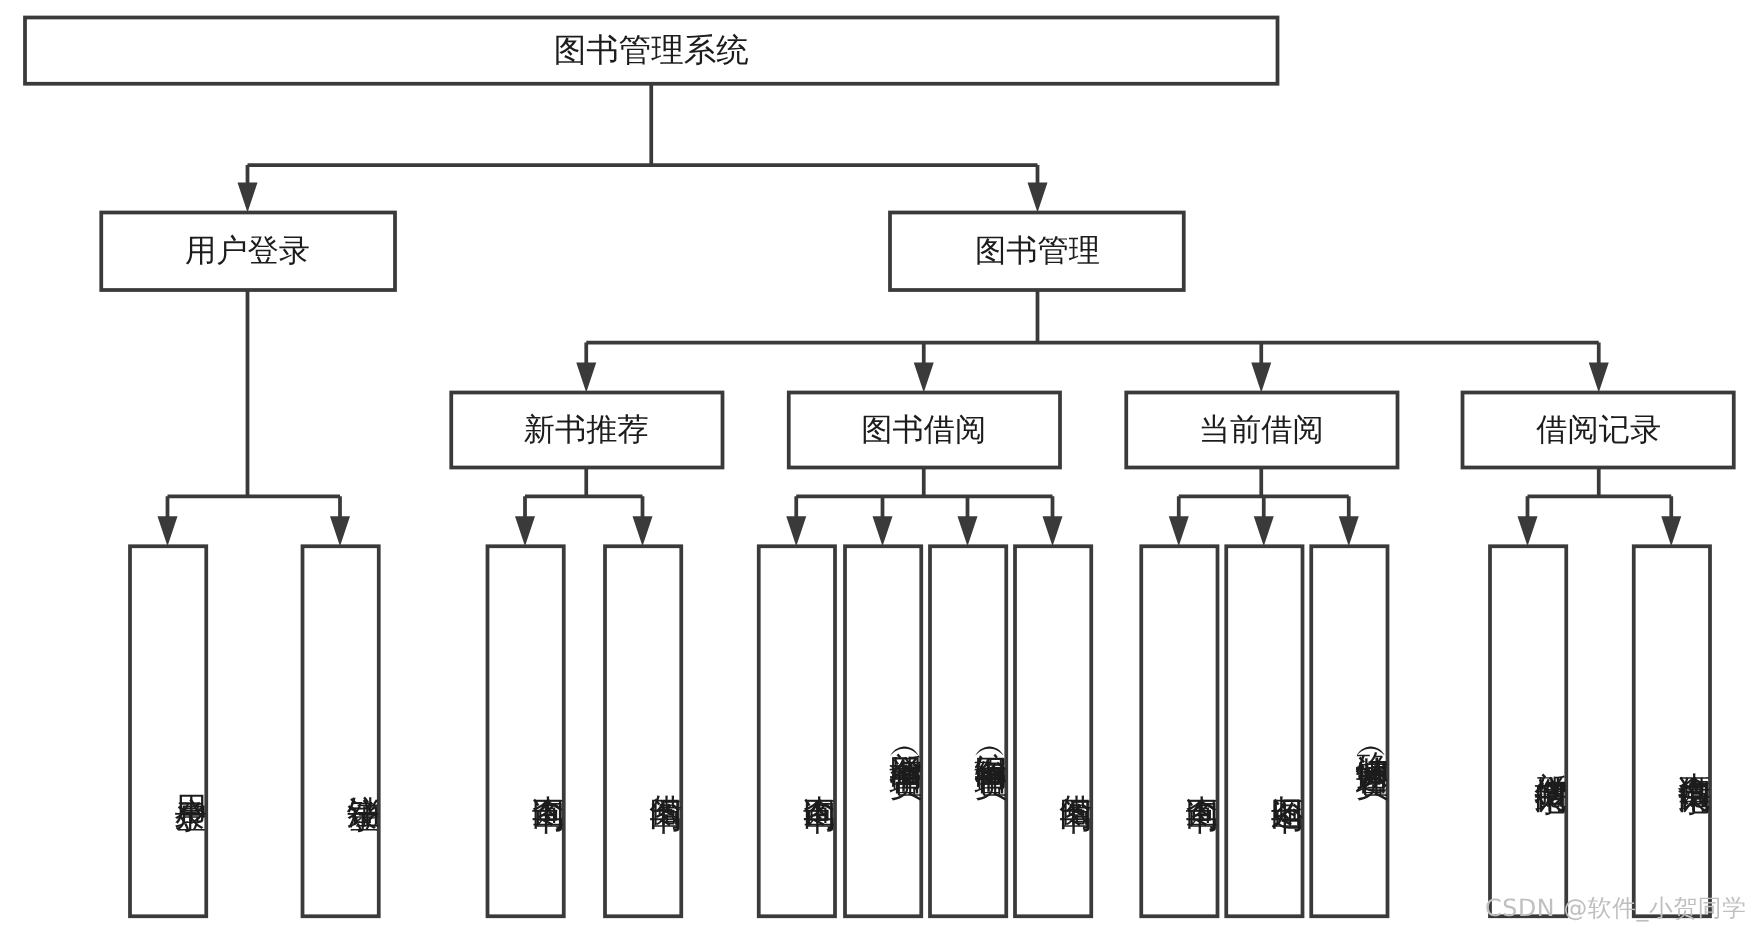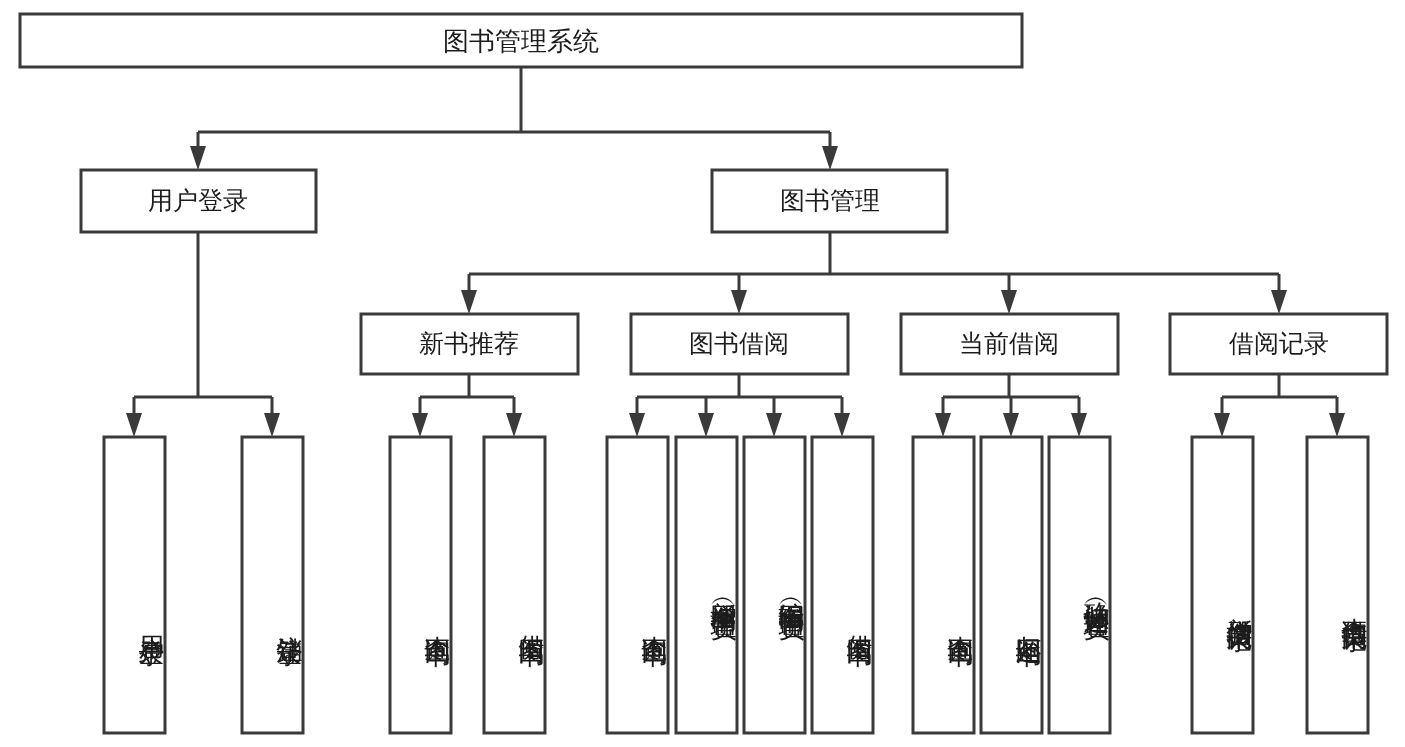--- a/index.html
+++ b/index.html
@@ -210,14 +210,15 @@
   <div class="vlabel" style="left:744px; top:447px; width:61px; height:286px;">编辑图书（管理员）</div>
   <div class="vlabel" style="left:812px; top:505px; width:61px; height:228px;">借阅图书</div>
 
   <div class="vlabel" style="left:913px; top:505px; width:61px; height:228px;">查询图书</div>
   <div class="vlabel" style="left:981px; top:505px; width:61px; height:228px;">归还图书</div>
   <div class="vlabel" style="left:1049px; top:447px; width:61px; height:286px;">确认归还（管理员）</div>
 
   <div class="vlabel" style="left:1192px; top:473px; width:61px; height:260px;">新增借阅记录</div>
   <div class="vlabel" style="left:1307px; top:473px; width:61px; height:260px;">查询借阅记录</div>
 
+  <div class="watermark">CSDN @软件_小贺同学</div>
 
 </div>
 
 </body></html>

